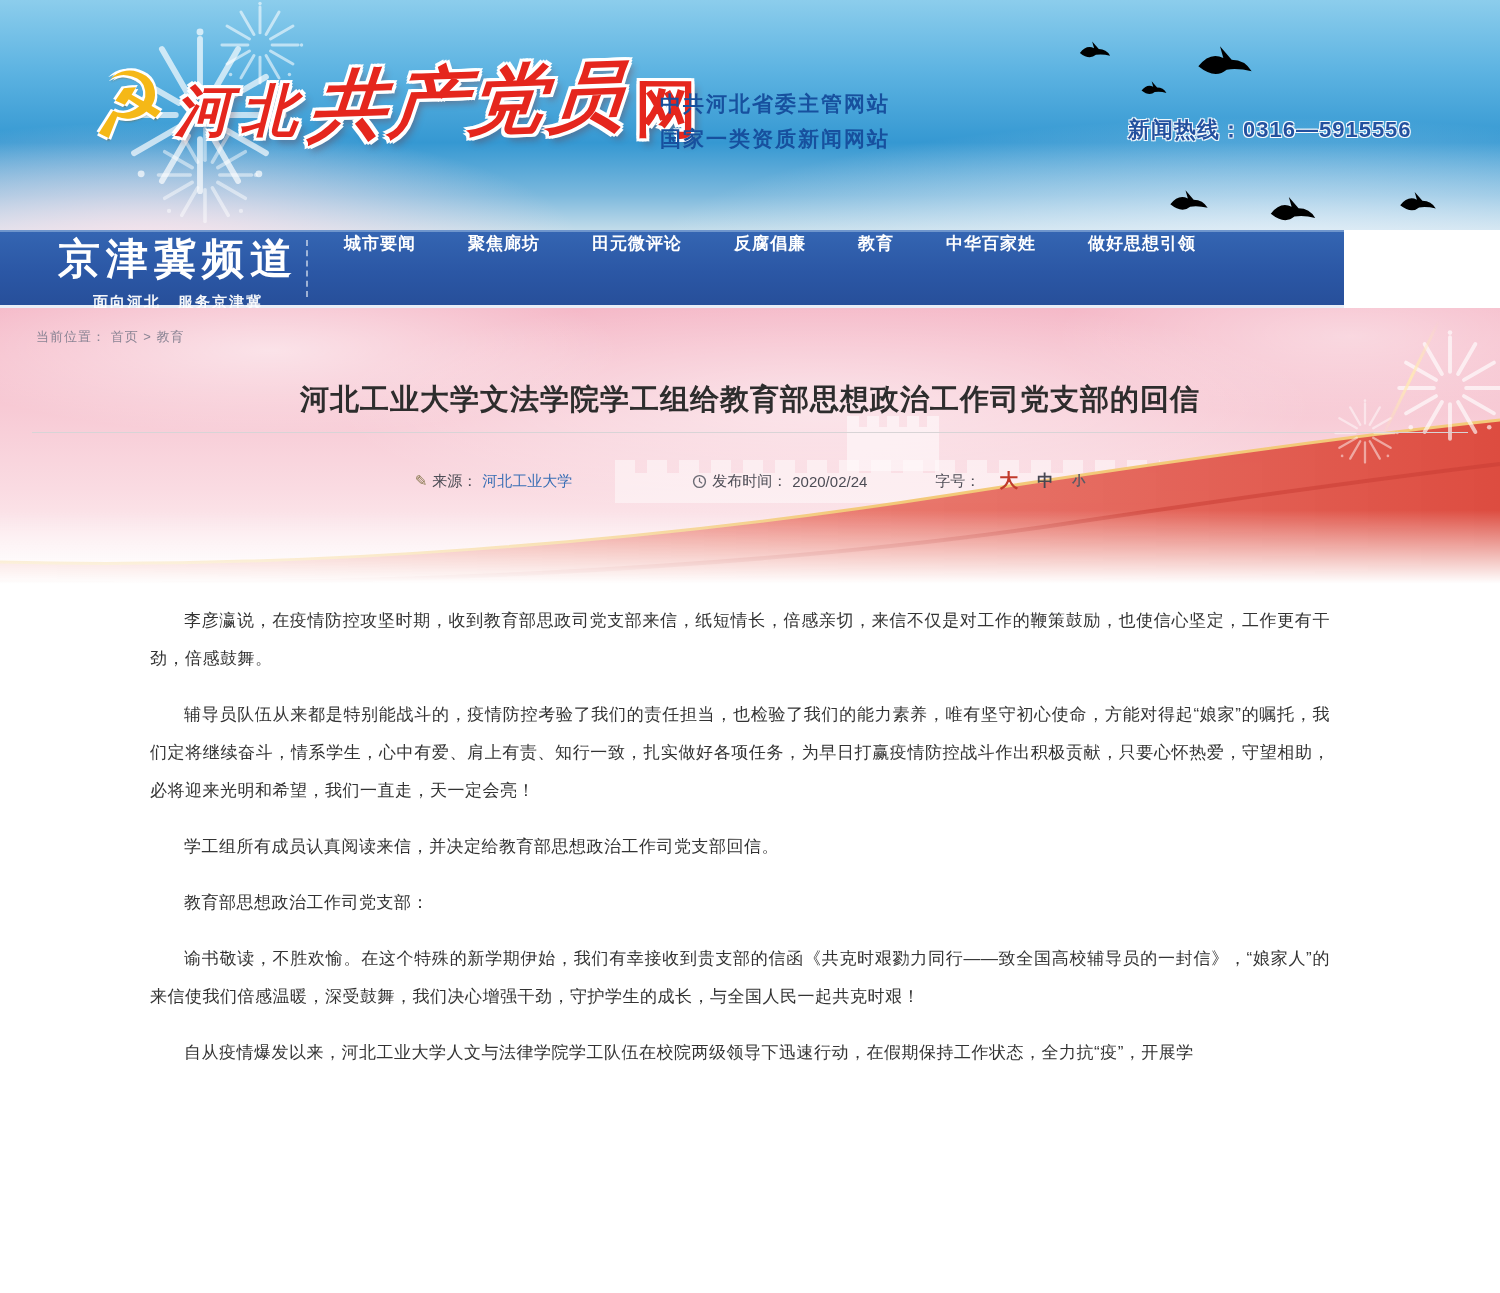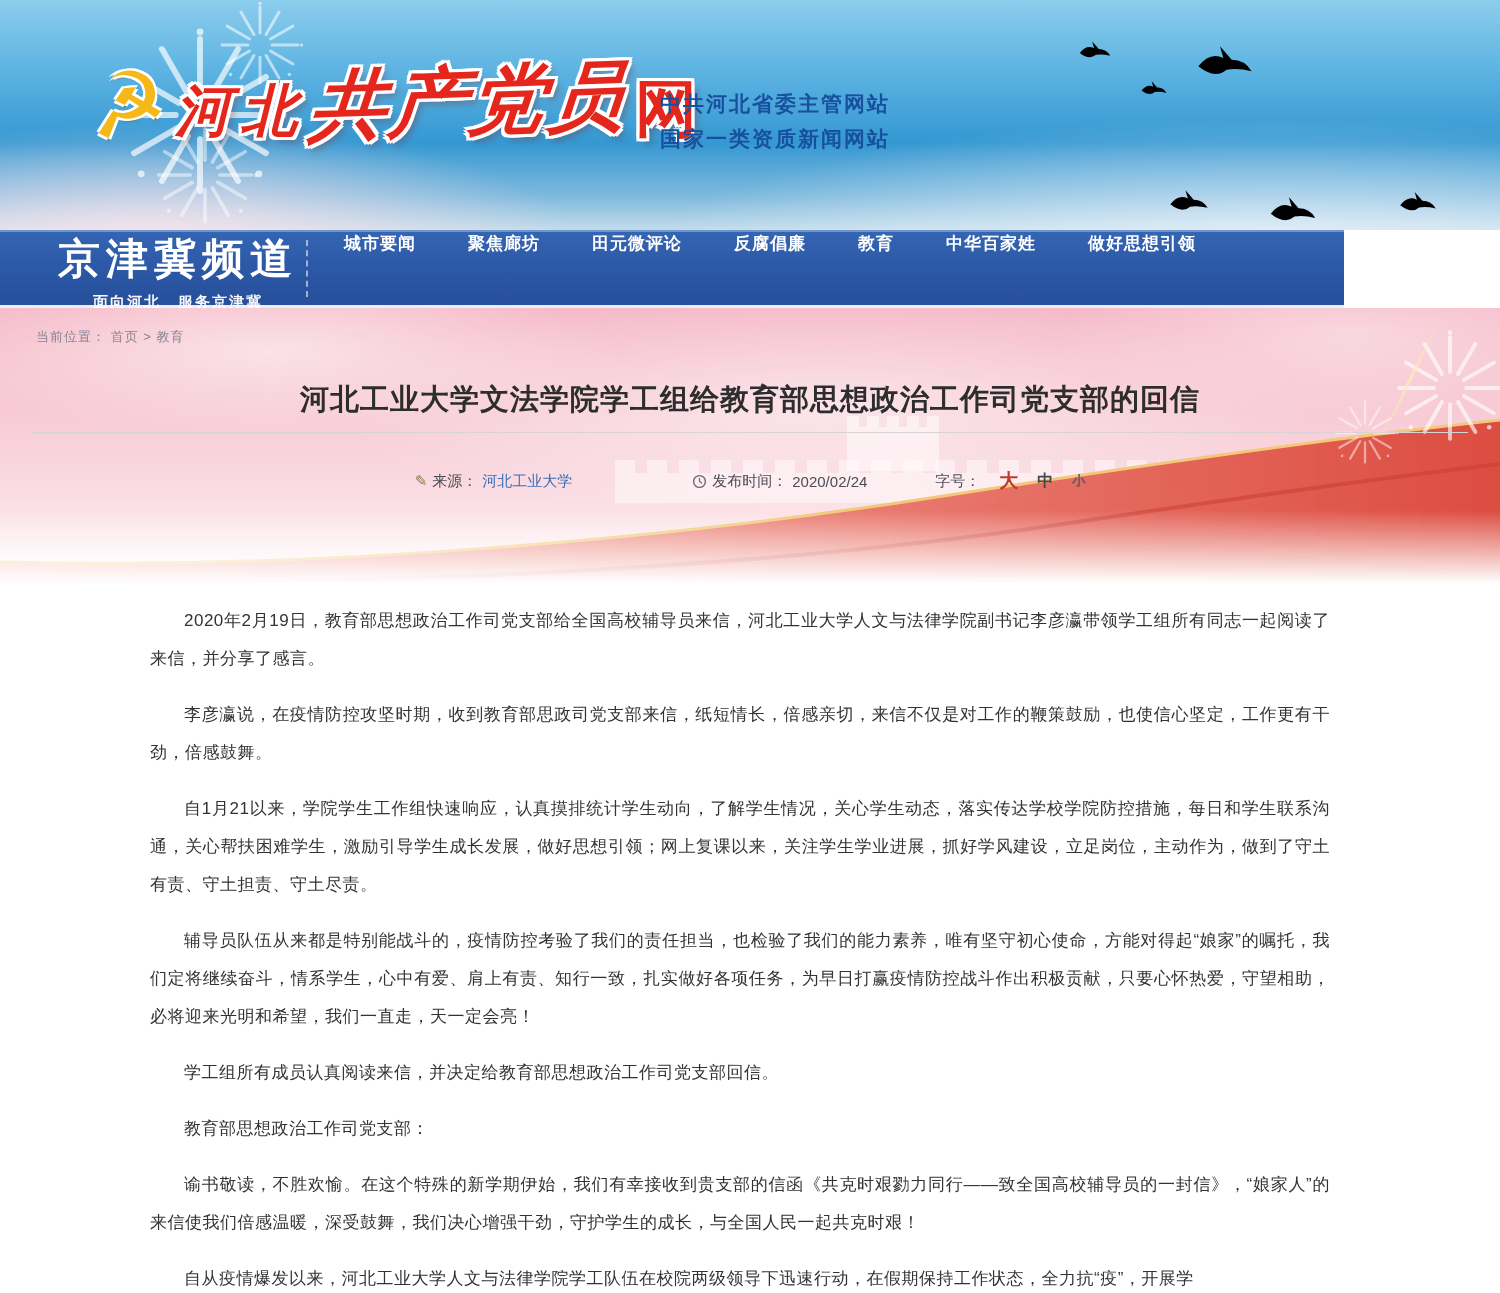--- a/index.html
+++ b/index.html
@@ -131,20 +131,21 @@
       <span class="logo-hebei outline-w">河北</span>
       <span class="logo-main outline-w">共产党员</span>
       <span class="logo-net outline-w">网</span>
     </a>
 
     <div class="taglines">
       <div>中共河北省委主管网站</div>
       <div>国家一类资质新闻网站</div>
     </div>
 
+    <div class="hotline">新闻热线：0316—5915556</div>
 
     <span class="dove" style="left:1078px; top:38px;">
       <svg width="34" height="26" viewBox="0 0 36 24">
           <use href="#dove"></use>
         </svg></span>
     <span class="dove" style="left:1195px; top:40px;">
       <svg width="60" height="46" viewBox="0 0 36 24">
           <use href="#dove"></use>
         </svg></span>
     <span class="dove" style="left:1140px; top:78px;">
@@ -248,23 +249,21 @@
       <span class="meta-group">
         <span>字号：</span>
         <a class="fs-opt fs-large">大</a>
         <a class="fs-opt fs-mid">中</a>
         <a class="fs-opt fs-small">小</a>
       </span>
     </div>
   </section>
 
   <main class="article-body">
-    <p>2020年2月19日，教育部思想政治工作司党支部给全国高校辅导员来信，河北工业大学人文与法律学院副书记李彦瀛带领学工组所有同志一起阅读了来信，并分享了感言。</p>
     <p>李彦瀛说，在疫情防控攻坚时期，收到教育部思政司党支部来信，纸短情长，倍感亲切，来信不仅是对工作的鞭策鼓励，也使信心坚定，工作更有干劲，倍感鼓舞。</p>
-    <p>自1月21以来，学院学生工作组快速响应，认真摸排统计学生动向，了解学生情况，关心学生动态，落实传达学校学院防控措施，每日和学生联系沟通，关心帮扶困难学生，激励引导学生成长发展，做好思想引领；网上复课以来，关注学生学业进展，抓好学风建设，立足岗位，主动作为，做到了守土有责、守土担责、守土尽责。</p>
     <p>辅导员队伍从来都是特别能战斗的，疫情防控考验了我们的责任担当，也检验了我们的能力素养，唯有坚守初心使命，方能对得起“娘家”的嘱托，我们定将继续奋斗，情系学生，心中有爱、肩上有责、知行一致，扎实做好各项任务，为早日打赢疫情防控战斗作出积极贡献，只要心怀热爱，守望相助，必将迎来光明和希望，我们一直走，天一定会亮！</p>
     <p>学工组所有成员认真阅读来信，并决定给教育部思想政治工作司党支部回信。</p>
     <p>教育部思想政治工作司党支部：</p>
     <p>谕书敬读，不胜欢愉。在这个特殊的新学期伊始，我们有幸接收到贵支部的信函《共克时艰勠力同行——致全国高校辅导员的一封信》，“娘家人”的来信使我们倍感温暖，深受鼓舞，我们决心增强干劲，守护学生的成长，与全国人民一起共克时艰！</p>
     <p>自从疫情爆发以来，河北工业大学人文与法律学院学工队伍在校院两级领导下迅速行动，在假期保持工作状态，全力抗“疫”，开展学</p>
   </main>
 
 </div>
 
 </body></html>

